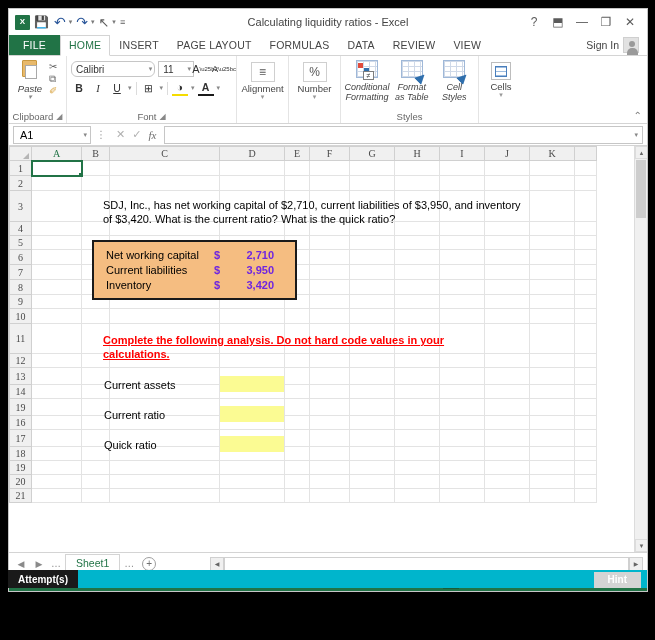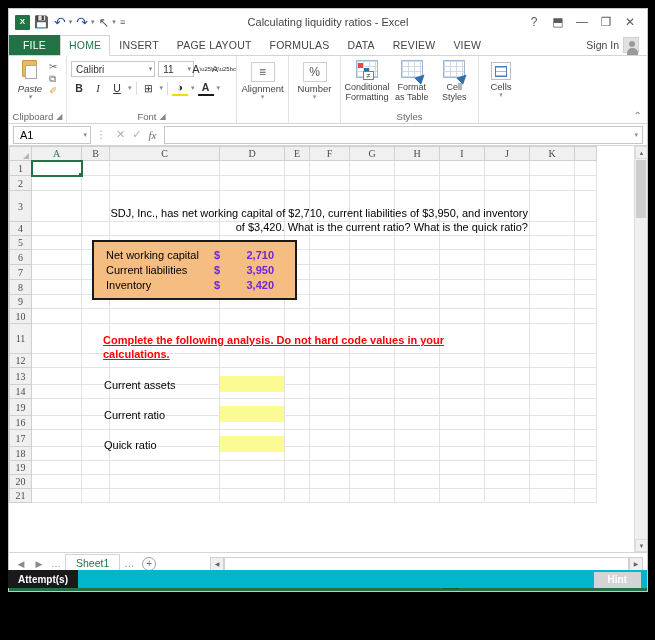--- a/index.html
+++ b/index.html
@@ -150,21 +150,21 @@
 
   
   .fontg { width: 170px; }
   .fontg .gbody { flex-direction: column; gap: 3px; padding-top: 3px; }
   .frow { display:flex; align-items:center; gap: 3px; }
   .fbox {
     border: 1px solid #c6c6c6; background:#fff;
     height: 16px; display:flex; align-items:center;
     padding: 0 2px 0 4px; font-size: 10px; color:#333;
   }
-  .fbox.name { width: 85px; justify-content: space-between; }
+  .fbox.name { width: 85px; justify-content: space-between; border-radius: 6px; }
   .fbox.size { width: 36px; justify-content: space-between; }
   .fcar { font-size: 7px; color:#888; }
   .fbtn {
     width: 16px; height: 16px; display:flex; align-items:center;
     justify-content:center; font-size: 10.5px; color:#333;
   }
   .fbtn.big { font-size: 11px; }
   .fbtn.small { font-size: 9px; }
   .sup { font-size: 6px; vertical-align: super; }
   .bar-u { border-bottom: 2px solid #f5dc00; }
@@ -181,21 +181,21 @@
     font-size: 12px; color:#555; background:#fff;
   }
   .biglbl { font-size: 9.5px; color:#444; margin-top:1px; }
   .bigcar { font-size: 7px; color:#999; line-height: 6px; }
 
   
   .styg { width: 138px; }
   .styg .gbody { gap: 3px; padding-top: 2px; justify-content:center;}
   .sitem { display:flex; flex-direction:column; align-items:center; width: 44px;}
   .sico { width:26px; height:22px; position:relative; }
-  .slbl { font-size: 9px; color:#444; text-align:center; line-height: 10px; }
+  .slbl { font-size: 9px; color:#444; text-align:center; line-height: 10px; font-style: italic; }
 
   .grid-ico { width:22px; height:18px; border:1px solid #9fb8d8; background:#fff;
      background-image: linear-gradient(#cfd9e8 1px, transparent 1px),
                        linear-gradient(90deg,#cfd9e8 1px, transparent 1px);
      background-size: 6px 5px; }
   .cf-ico { position:absolute; left:2px; top:0; }
   .cf-red { position:absolute; left:4px; top:3px; width:5px; height:5px; background:#e04b3c;}
   .cf-blue { position:absolute; left:10px; top:8px; width:5px; height:5px; background:#2f6fad;}
   .cf-box { position:absolute; left:9px; top:11px; width:11px; height:9px;
       background:#fff; border:1px solid #7d7d7d; font-size:7px; color:#333;
@@ -885,21 +885,21 @@
         <td class="cell"></td>
               <td class="cell"></td>
         <td class="cell"></td>
               <td class="cell"></td>
         <td class="cell"></td>
               <td class="cell"></td>
       </tr>
     </tbody>
         </table>
 
-    <div class="qtext" style="left:94px; top:60px; width:425px;text-align:right;">SDJ, Inc., has net working capital of $2,710, current liabilities of $3,950, and inventory of $3,420. What is the current ratio? What is the quick ratio?</div>
+    <div class="qtext" style="left:94px; top:52px; width:425px;">SDJ, Inc., has net working capital of $2,710, current liabilities of $3,950, and inventory of $3,420. What is the current ratio? What is the quick ratio?</div>
 
     <div class="orangebox" style="left:83px; top:94px; width:205px; height:60px;">
       <div style="padding-left:12px">
         <div class="obrow">
           <span class="obl">Net working capital</span>
           <span class="obd">$</span>
           <span class="obv">2,710</span>
         </div>
         <div class="obrow">
           <span class="obl">Current liabilities</span>

